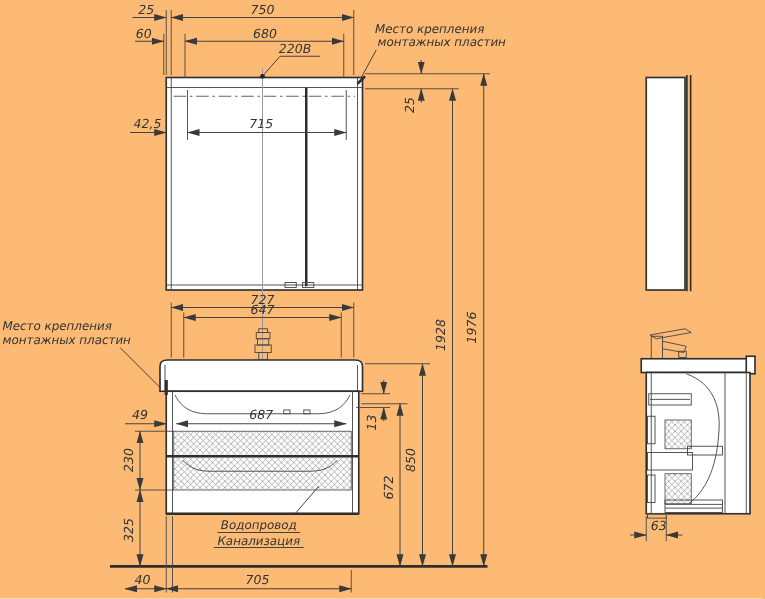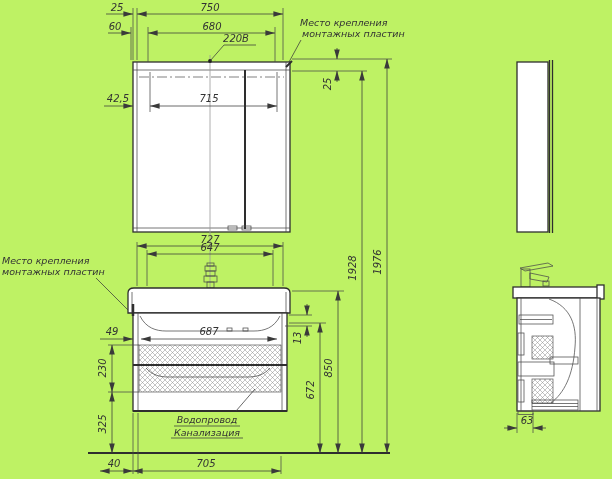--- a/index.html
+++ b/index.html
@@ -1,16 +1,16 @@
 <!DOCTYPE html>
 <html><head>
 <meta charset="utf-8">
 <style>
   html,body{margin:0;padding:0;background:#fff;}
-  #stage{position:relative;width:612px;height:479px;background:#bef264;overflow:hidden;
+  #stage{position:relative;width:612px;height:479px;background:#fdba74;overflow:hidden;
          font-family:"DejaVu Sans",sans-serif;}
   svg{position:absolute;left:0;top:0;}
   svg text{font-family:"DejaVu Sans",sans-serif;font-style:italic;font-size:10px;fill:#333;}
   svg text.nt{font-size:9.5px;}
   .o  {fill:none;stroke:#2e2e2e;stroke-width:1.3;}
   .ow {fill:#fff;stroke:#2e2e2e;stroke-width:1.3;}
   .hv {fill:none;stroke:#2e2e2e;stroke-width:2;}
   .t  {fill:none;stroke:#4a4a4a;stroke-width:0.75;}
   .d  {fill:none;stroke:#3a3a3a;stroke-width:0.75;}
   .cl {fill:none;stroke:#9a9a9a;stroke-width:0.8;}

